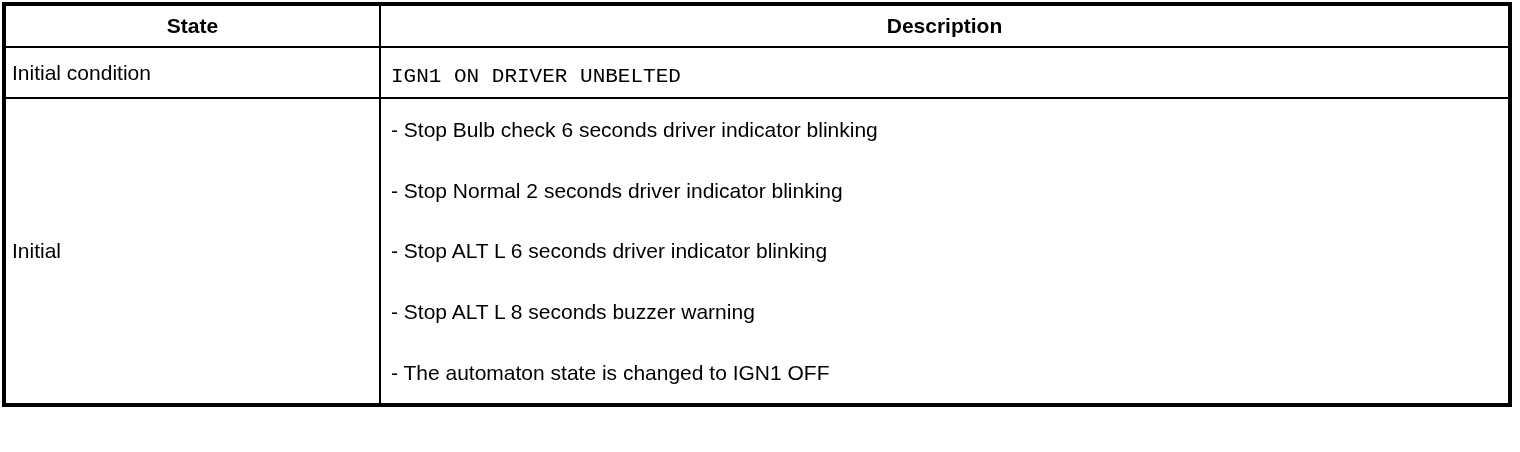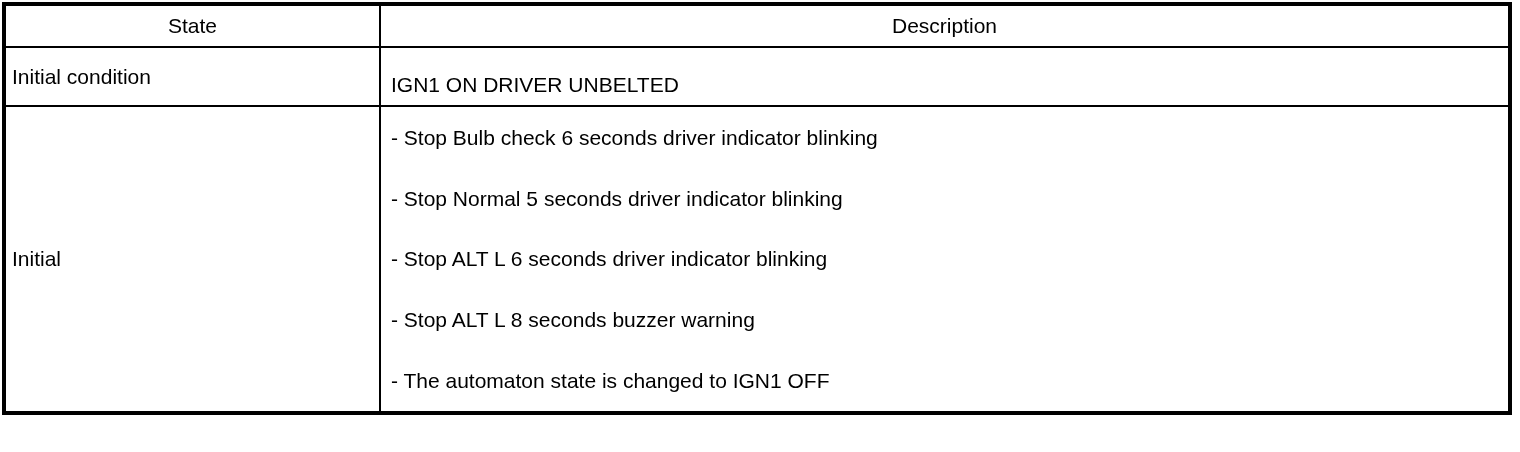--- a/index.html
+++ b/index.html
@@ -28,39 +28,40 @@
     border: 2px solid #000000;
   }
   table.spec-table {
     border-width: 4px;
   }
   col.col-state { width: 376px; }
   col.col-desc  { width: 1130px; }
   th.header-cell {
     height: 40px;
     font-size: 21px;
-    font-weight: normal;
+    font-weight: bold;
     text-align: center;
     vertical-align: middle;
     padding: 0;
   }
   td.label-cell {
     font-size: 21px;
     font-weight: normal;
     text-align: left;
     vertical-align: middle;
     padding: 0 0 0 6px;
     margin-top: 10px;
   }
   td.value-cell {
     font-size: 21px;
     font-weight: normal;
     text-align: left;
     vertical-align: middle;
-    padding: 16px 0 0 10px;
+    padding: 8px 0 0 10px;
+    font-family: Liberation Mono, monospace;
   }
   tr.row-simple td { height: 41px; }
   tr.row-action td { height: 304px; }
   td.action-cell {
     vertical-align: top;
     padding: 0 0 0 10px;
   }
   .action-list {
     display: flex;
     flex-direction: column;
@@ -91,21 +92,21 @@
     <tbody>
       <tr class="row-simple">
         <td class="label-cell">Initial condition</td>
         <td class="value-cell">IGN1 ON DRIVER UNBELTED</td>
       </tr>
       <tr class="row-action">
         <td class="label-cell">Initial</td>
         <td class="action-cell">
           <div class="action-list">
             <div class="action-item">- Stop Bulb check 6 seconds driver indicator blinking</div>
-            <div class="action-item">- Stop Normal 5 seconds driver indicator blinking</div>
+            <div class="action-item">- Stop Normal 2 seconds driver indicator blinking</div>
             <div class="action-item">- Stop ALT L 6 seconds driver indicator blinking</div>
             <div class="action-item">- Stop ALT L 8 seconds buzzer warning</div>
             <div class="action-item">- The automaton state is changed to IGN1 OFF</div>
           </div>
         </td>
       </tr>
     </tbody>
   </table>
 </div>
 

